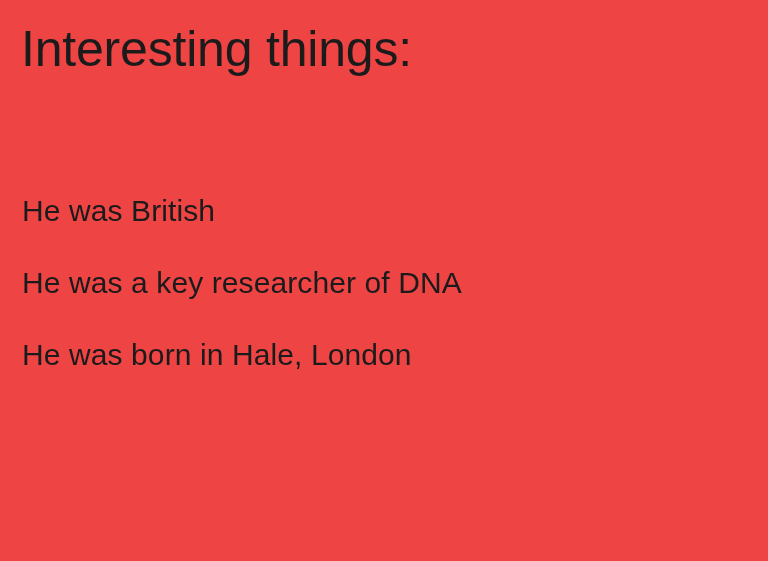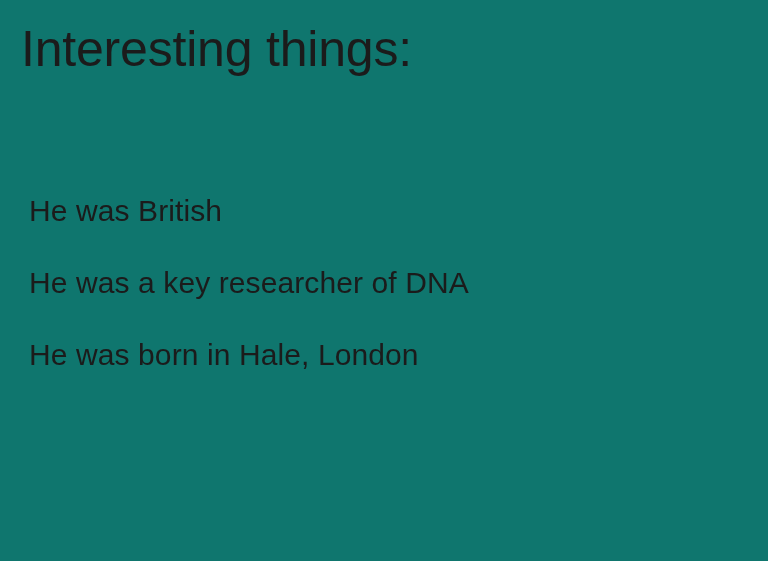--- a/index.html
+++ b/index.html
@@ -7,21 +7,21 @@
     padding: 0;
   }
   body {
     background: #ffffff;
     font-family: "Liberation Sans", sans-serif;
   }
   .slide {
     position: relative;
     width: 768px;
     height: 561px;
-    background: #0f766e;
+    background: #ef4444;
     overflow: hidden;
     box-sizing: border-box;
   }
   .slide-title {
     position: absolute;
     left: 21px;
     top: 20px;
     font-size: 50px;
     line-height: 1.18;
     font-weight: 300;
@@ -35,21 +35,21 @@
     top: 196px;
     width: 700px;
   }
   .body-line {
     font-size: 30px;
     line-height: 1.0;
     font-weight: 400;
     letter-spacing: 0.1px;
     color: #1b1b1b;
     white-space: nowrap;
-    margin: 0 0 42px 8px;
+    margin: 0 0 42px 1px;
   }
   .body-line:last-child {
     margin-bottom: 0;
   }
 </style>
 </head>
 <body>
 
 <div class="slide">
 

